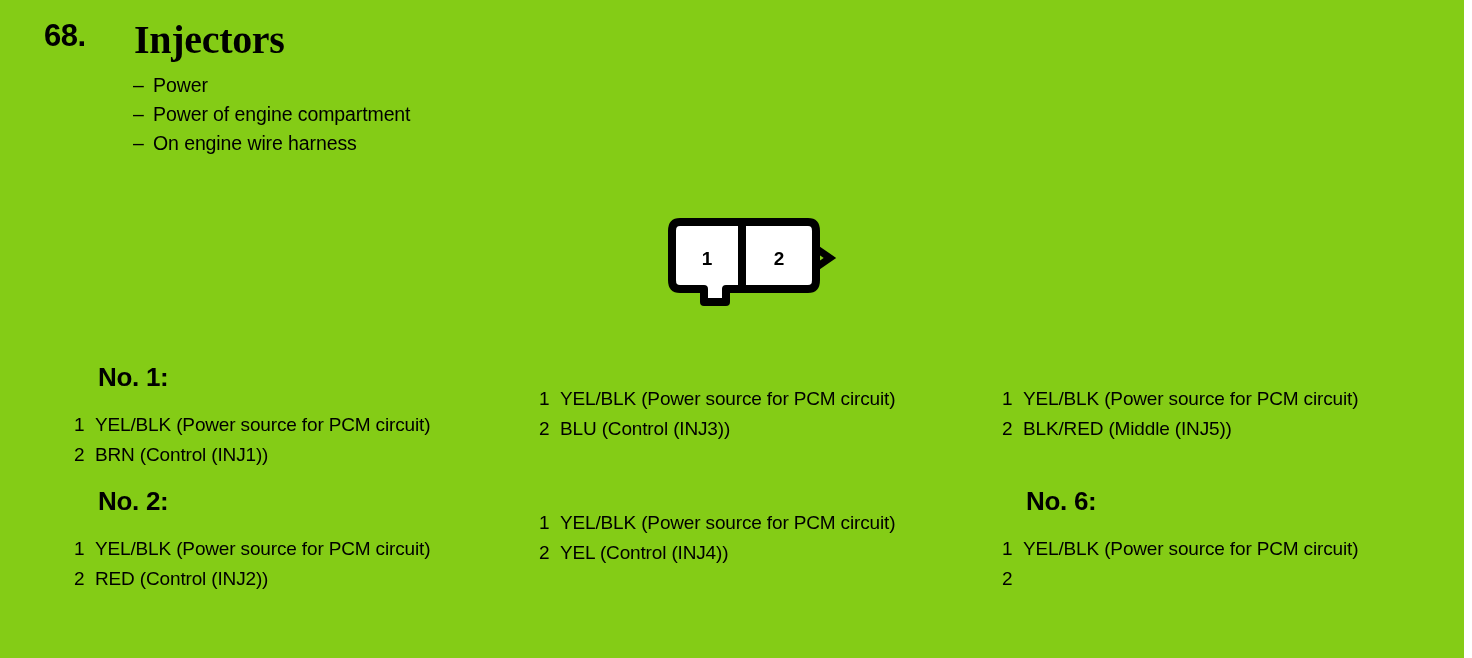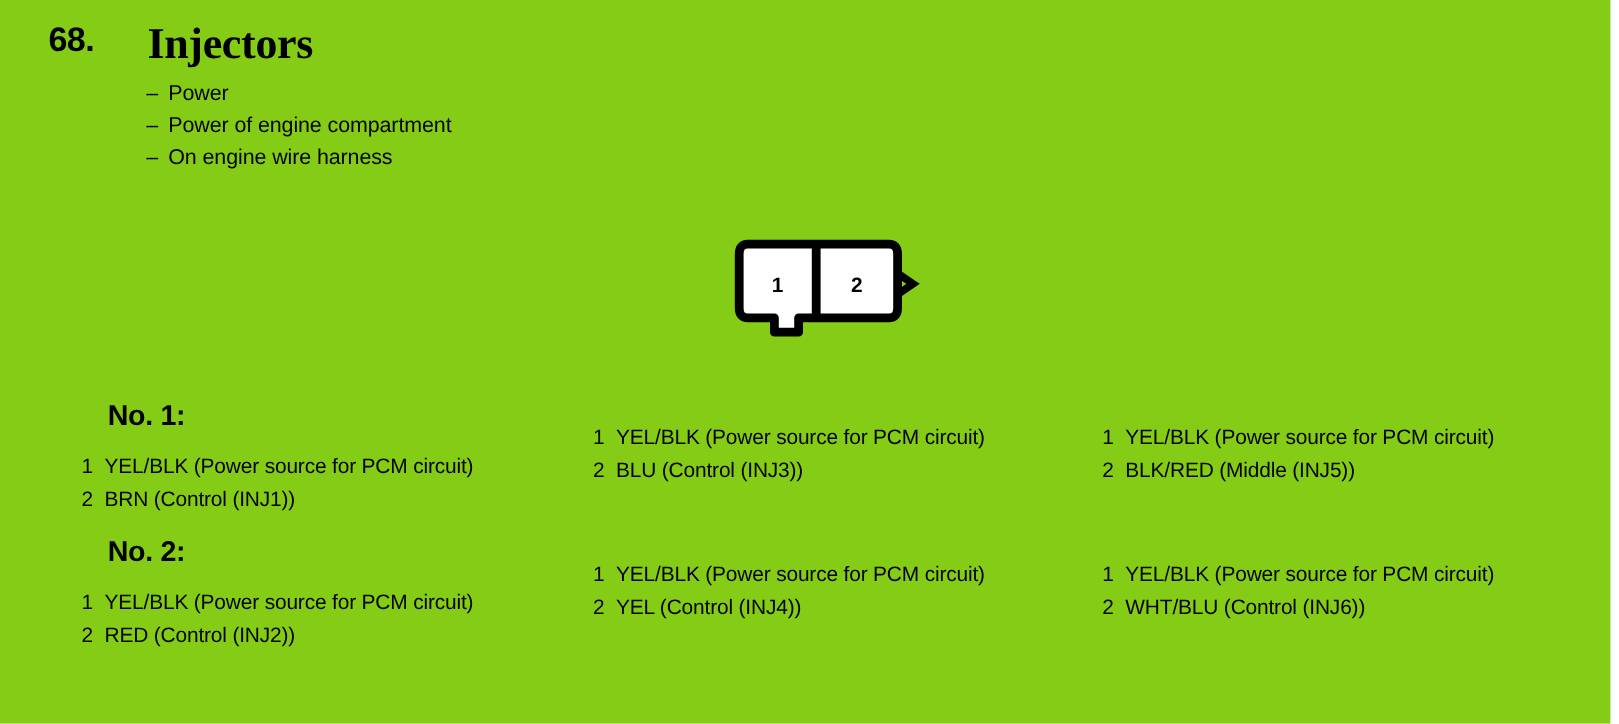--- a/index.html
+++ b/index.html
@@ -254,27 +254,27 @@
             <span class="pin-index">1</span>
             <span class="pin-description">YEL/BLK (Power source for PCM circuit)</span>
           </div>
           <div class="pin-row">
             <span class="pin-index">2</span>
             <span class="pin-description">BLK/RED (Middle (INJ5))</span>
           </div>
         </div>
       </div>
       <div class="connector-group row-1">
-        <div class="pin-list">
-          <div class="pin-row">
-            <span class="pin-index">1</span>
-            <span class="pin-description">YEL/BLK (Power source for PCM circuit)</span>
-          </div>
-          <div class="pin-row">
-            <span class="pin-index">2</span>
-            <span class="pin-description">WHT/BLU (Control (INJ6))</span>
+        <div class="group-heading">No. 6:</div>
+        <div class="pin-list">
+          <div class="pin-row">
+            <span class="pin-index">1</span>
+            <span class="pin-description">YEL/BLK (Power source for PCM circuit)</span>
+          </div>
+          <div class="pin-row">
+            <span class="pin-index">2</span>
           </div>
         </div>
       </div>
     </div>
 
   </div>
 </div>
 
 </body></html>

